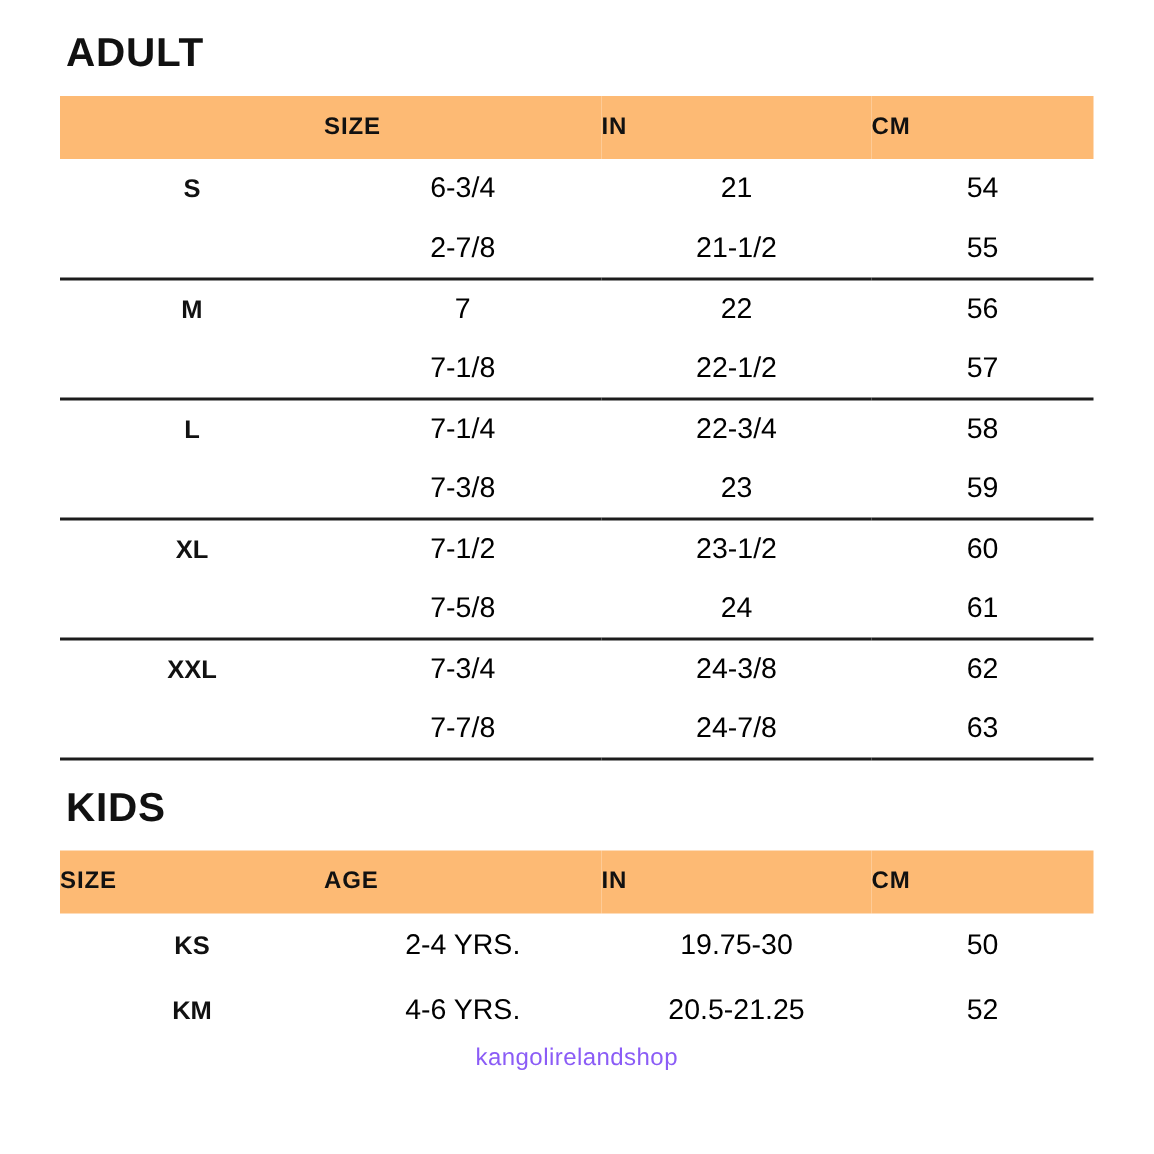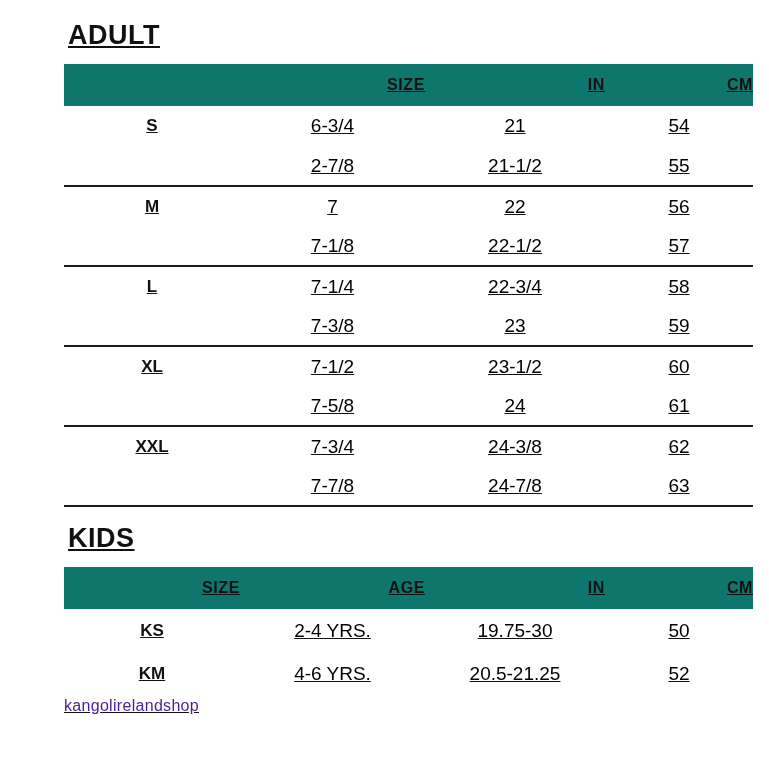--- a/index.html
+++ b/index.html
@@ -6,49 +6,48 @@
   html, body { margin: 0; padding: 0; }
   body {
     width: 769px;
     height: 769px;
     background: #ffffff;
     font-family: "Liberation Sans", sans-serif;
     color: #111111;
     overflow: hidden;
   }
   .page {
-    padding: 20px 40px 0 64px;
-    text-decoration: underline;
+    padding: 20px 40px 0 40px;
   }
   .section-title {
     font-size: 27px;
     font-weight: 800;
     letter-spacing: 0.5px;
     color: #111111;
     margin: 0 0 14px 4px;
     line-height: 30px;
   }
   .section-title.kids { margin-top: 16px; }
   table.size-table {
     width: 689px;
     border-collapse: collapse;
     table-layout: fixed;
   }
   table.size-table col.c1 { width: 176px; }
   table.size-table col.c2 { width: 185px; }
   table.size-table col.c3 { width: 180px; }
   table.size-table col.c4 { width: 148px; }
   table.size-table thead th {
-    background: #0f766e;
+    background: #fdba74;
     height: 42px;
     font-size: 16px;
     font-weight: 700;
     letter-spacing: 0.6px;
     color: #111111;
-    text-align: right;
+    text-align: left;
     vertical-align: middle;
     padding: 0;
   }
   table.size-table td {
     height: 40px;
     text-align: center;
     vertical-align: middle;
     font-size: 19px;
     font-weight: 300;
     color: #000000;
@@ -58,22 +57,23 @@
     font-size: 17px;
     font-weight: 700;
     color: #111111;
   }
   table.size-table tr.group-end td {
     border-bottom: 2px solid #1c1c1c;
   }
   table.kids-table td { height: 43px; }
   .watermark {
     width: 689px;
+    text-align: center;
     font-size: 16px;
-    color: #4c1d95;
+    color: #8b5cf6;
     letter-spacing: 0.3px;
     margin-top: 2px;
   }
 </style>
 </head>
 <body>
 
 <div class="page">
 
   <h2 class="section-title">ADULT</h2>

